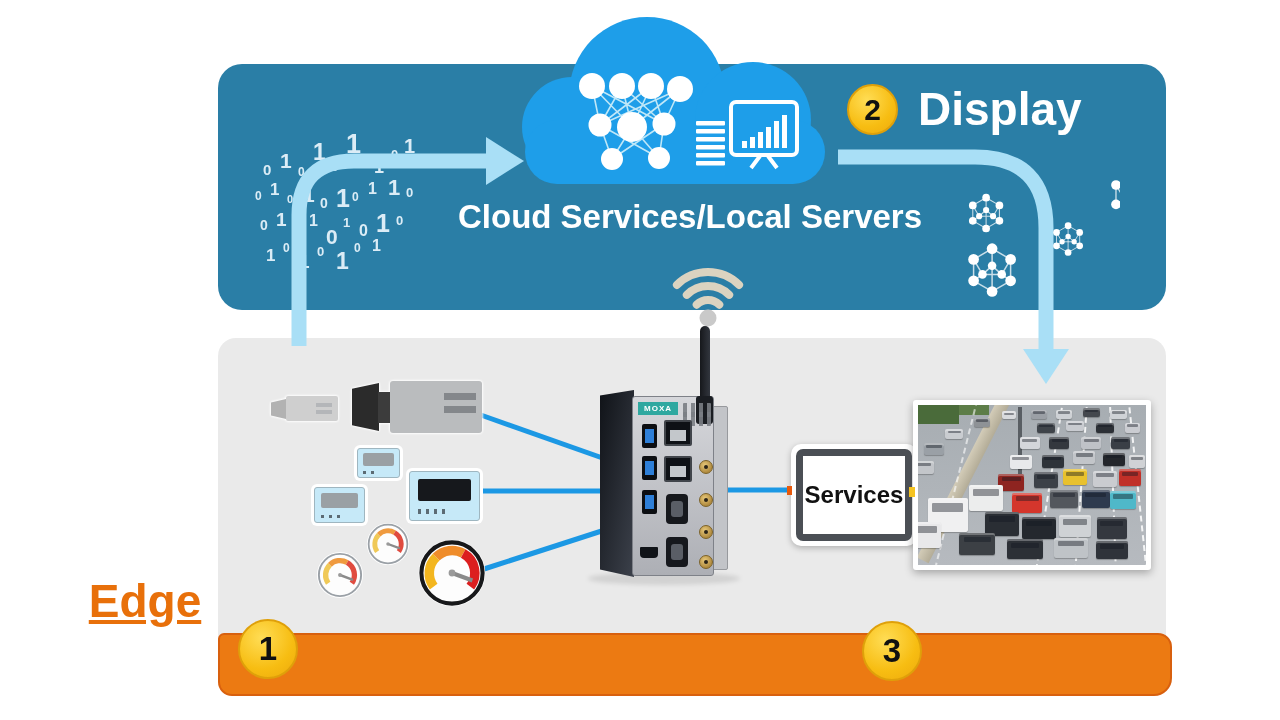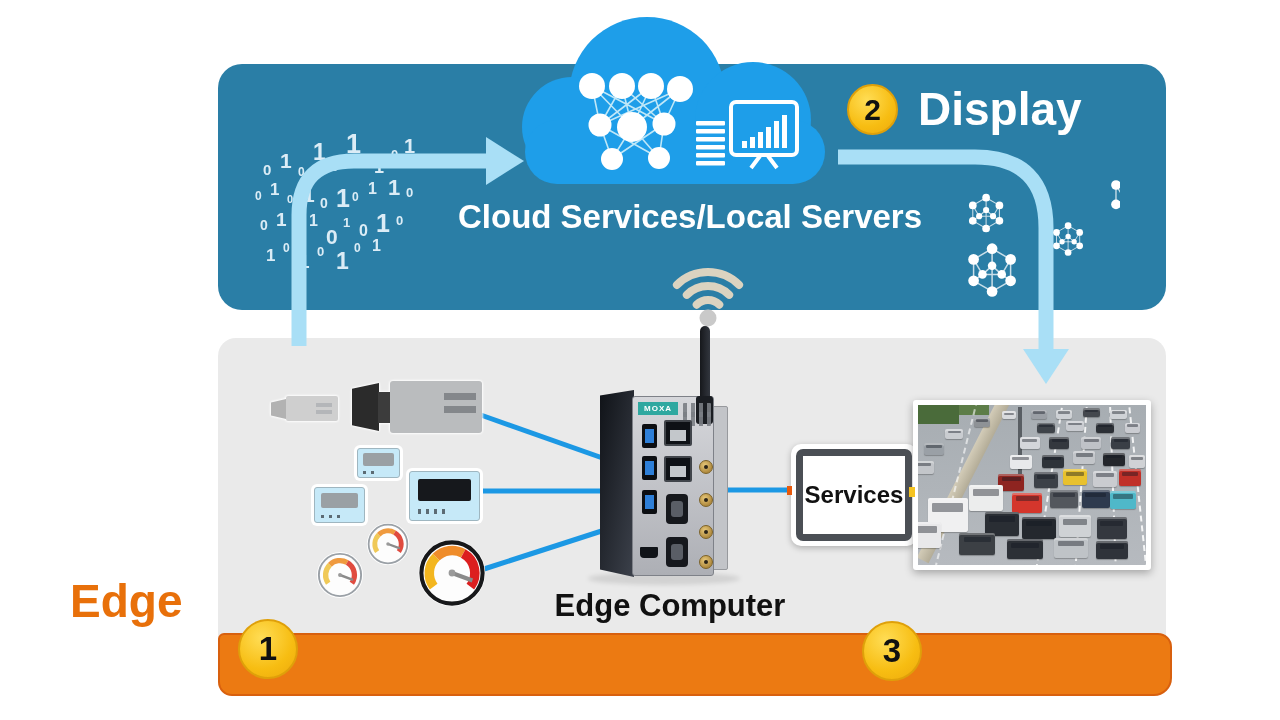--- a/index.html
+++ b/index.html
@@ -9,21 +9,21 @@
 
   
   .cloud-panel{left:218px;top:64px;width:948px;height:246px;background:#2a7ea6;border-radius:24px;z-index:1;}
   .edge-panel{left:218px;top:338px;width:948px;height:302px;background:#eaeaea;border-radius:18px 18px 0 0;z-index:1;}
   .step-bar{left:218px;top:633px;width:954px;height:63px;background:#ec7a12;
             border:2px solid #d8600e;border-radius:6px 14px 18px 14px;box-sizing:border-box;z-index:2;}
 
   
   .side-label{font-weight:bold;z-index:5;}
   .cloud-word{left:55px;top:198px;width:160px;text-align:center;font-size:46px;color:#17689e;}
-  .edge-word{left:70px;top:574px;width:150px;text-align:left;font-size:46px;color:#e8700a;}
+  .edge-word{left:70px;top:574px;width:150px;text-align:center;font-size:46px;color:#e8700a;text-decoration:underline;}
 
   
   .panel-title{left:400px;top:198px;width:580px;text-align:center;font-size:33px;font-weight:bold;color:#fff;z-index:5;}
   .training-label{left:918px;top:82px;font-size:46px;font-weight:bold;color:#fff;z-index:5;}
   .edge-computer-label{left:520px;top:588px;width:300px;text-align:center;font-size:31px;font-weight:bold;color:#111;z-index:6;}
 
   .num-badge{border-radius:50%;background:radial-gradient(circle at 38% 30%,#ffdd55 0%,#f7bd12 60%,#eda90c 100%);
              border:2px solid #dfa00a;color:#111;font-weight:bold;display:flex;align-items:center;justify-content:center;z-index:6;}
   .badge-1{left:238px;top:619px;width:56px;height:56px;font-size:33px;}
   .badge-2{left:847px;top:84px;width:47px;height:47px;font-size:30px;}
@@ -368,21 +368,20 @@
       <i></i>
     </div>
   <div class="abs db9" style="left:666px;top:494px;">
       <i></i>
     </div>
   <div class="abs db9" style="left:666px;top:537px;">
       <i></i>
     </div>
   <div class="abs hdmi"></div>
 
-  <div class="abs edge-computer-label">Edge Computer</div>
 
   <div class="abs display-outer"></div>
   <div class="abs display-frame">
     <span class="display-text">Services</span>
   </div>
   <div class="abs tick-red"></div>
   <div class="abs tick-yellow"></div>
 
   <div class="abs photo">
     <div id="traffic-scene">

